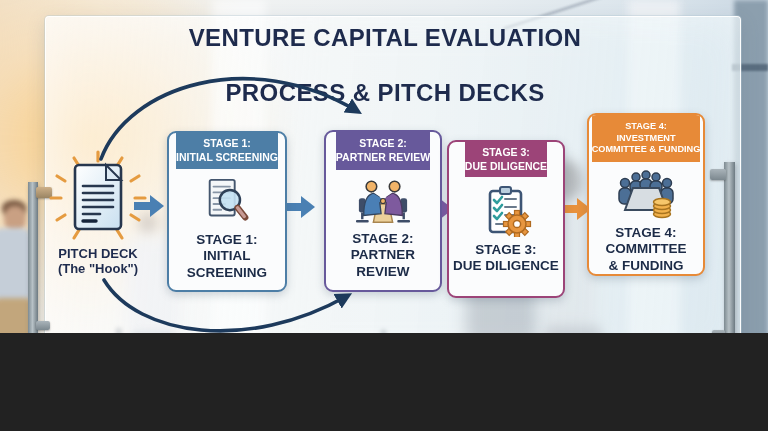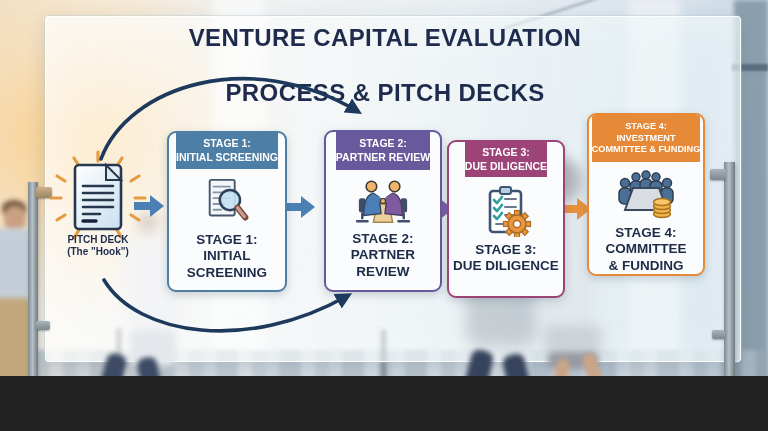--- a/index.html
+++ b/index.html
@@ -1,17 +1,17 @@
 <!DOCTYPE html>
 <html><head>
 <meta charset="utf-8">
 <style>
   html,body{margin:0;padding:0;background:#222;}
   #canvas{
-    position:relative;width:768px;height:376px;overflow:hidden;
+    position:relative;width:768px;height:333px;overflow:hidden;
     font-family:"Liberation Sans",sans-serif;
     background:linear-gradient(100deg,#f2e2ca 0%,#f4eee3 12%,#f0f2f2 30%,#e9eef1 55%,#dbe5ec 78%,#c3d2df 100%);
   }
   .abs{position:absolute;}
   
   .sun-glow{left:-120px;top:-40px;width:420px;height:360px;
     background:radial-gradient(closest-side,rgba(250,198,112,.85),rgba(250,210,150,.4) 55%,rgba(250,210,150,0) 100%);
     filter:blur(6px);}
   .column-a{left:212px;top:0;width:54px;height:394px;background:rgba(255,255,255,.62);filter:blur(5px);}
   .column-b{left:628px;top:0;width:52px;height:392px;background:rgba(238,242,245,.9);filter:blur(4px);}
@@ -62,22 +62,22 @@
     border:1px solid rgba(255,255,255,.95);
     box-shadow:0 0 0 1px rgba(175,198,210,.35),0 6px 18px rgba(90,110,130,.22),inset 0 0 40px rgba(255,255,255,.35);}
   .post{background:linear-gradient(90deg,#7d8a91,#b7c1c6 45%,#6d7a82);box-shadow:1px 2px 4px rgba(60,70,80,.3);}
   .post-left{left:28px;top:182px;width:10px;height:249px;}
   .post-right{left:724px;top:162px;width:11px;height:269px;}
   .bracket{background:linear-gradient(#cdb089,#9a8563);border-radius:2px;box-shadow:0 1px 2px rgba(60,60,60,.4);}
   .bracket-g{background:linear-gradient(#aab4ba,#7c888f);border-radius:2px;box-shadow:0 1px 2px rgba(60,60,60,.4);}
   
   .title{left:150px;top:24px;width:470px;text-align:center;color:#1e2b4d;font-weight:800;
     font-size:24px;line-height:1.14;letter-spacing:.4px;white-space:pre-line;}
-  .pitch-label{left:36px;top:234px;width:124px;text-align:center;color:#1e2b4d;font-weight:800;
-    font-size:10px;line-height:1.18;white-space:pre-line;}
+  .pitch-label{left:36px;top:246px;width:124px;text-align:center;color:#1e2b4d;font-weight:800;
+    font-size:13px;line-height:1.18;white-space:pre-line;}
   .stage{border-radius:9px;background:#fbfcfd;box-shadow:0 3px 8px rgba(70,90,110,.25);overflow:hidden;
     display:flex;flex-direction:column;align-items:center;}
   .stage-header{color:#fff;font-weight:800;font-size:10.5px;line-height:1.3;text-align:center;
     white-space:pre-line;display:flex;align-items:center;justify-content:center;flex:0 0 auto;}
   .stage-body{flex:1;display:flex;flex-direction:column;align-items:center;justify-content:flex-start;padding-top:8px;}
   .stage-label{color:#1c2b47;font-weight:800;font-size:13.5px;line-height:1.22;text-align:center;
     white-space:pre-line;margin-top:5px;}
   .s1{left:167px;top:131px;width:116px;height:157px;border:2px solid #4d7ea6;}
   .s1 .stage-header{background:#4d7ea6;height:36px;}
   .s2{left:324px;top:130px;width:114px;height:158px;border:2px solid #67599b;}

